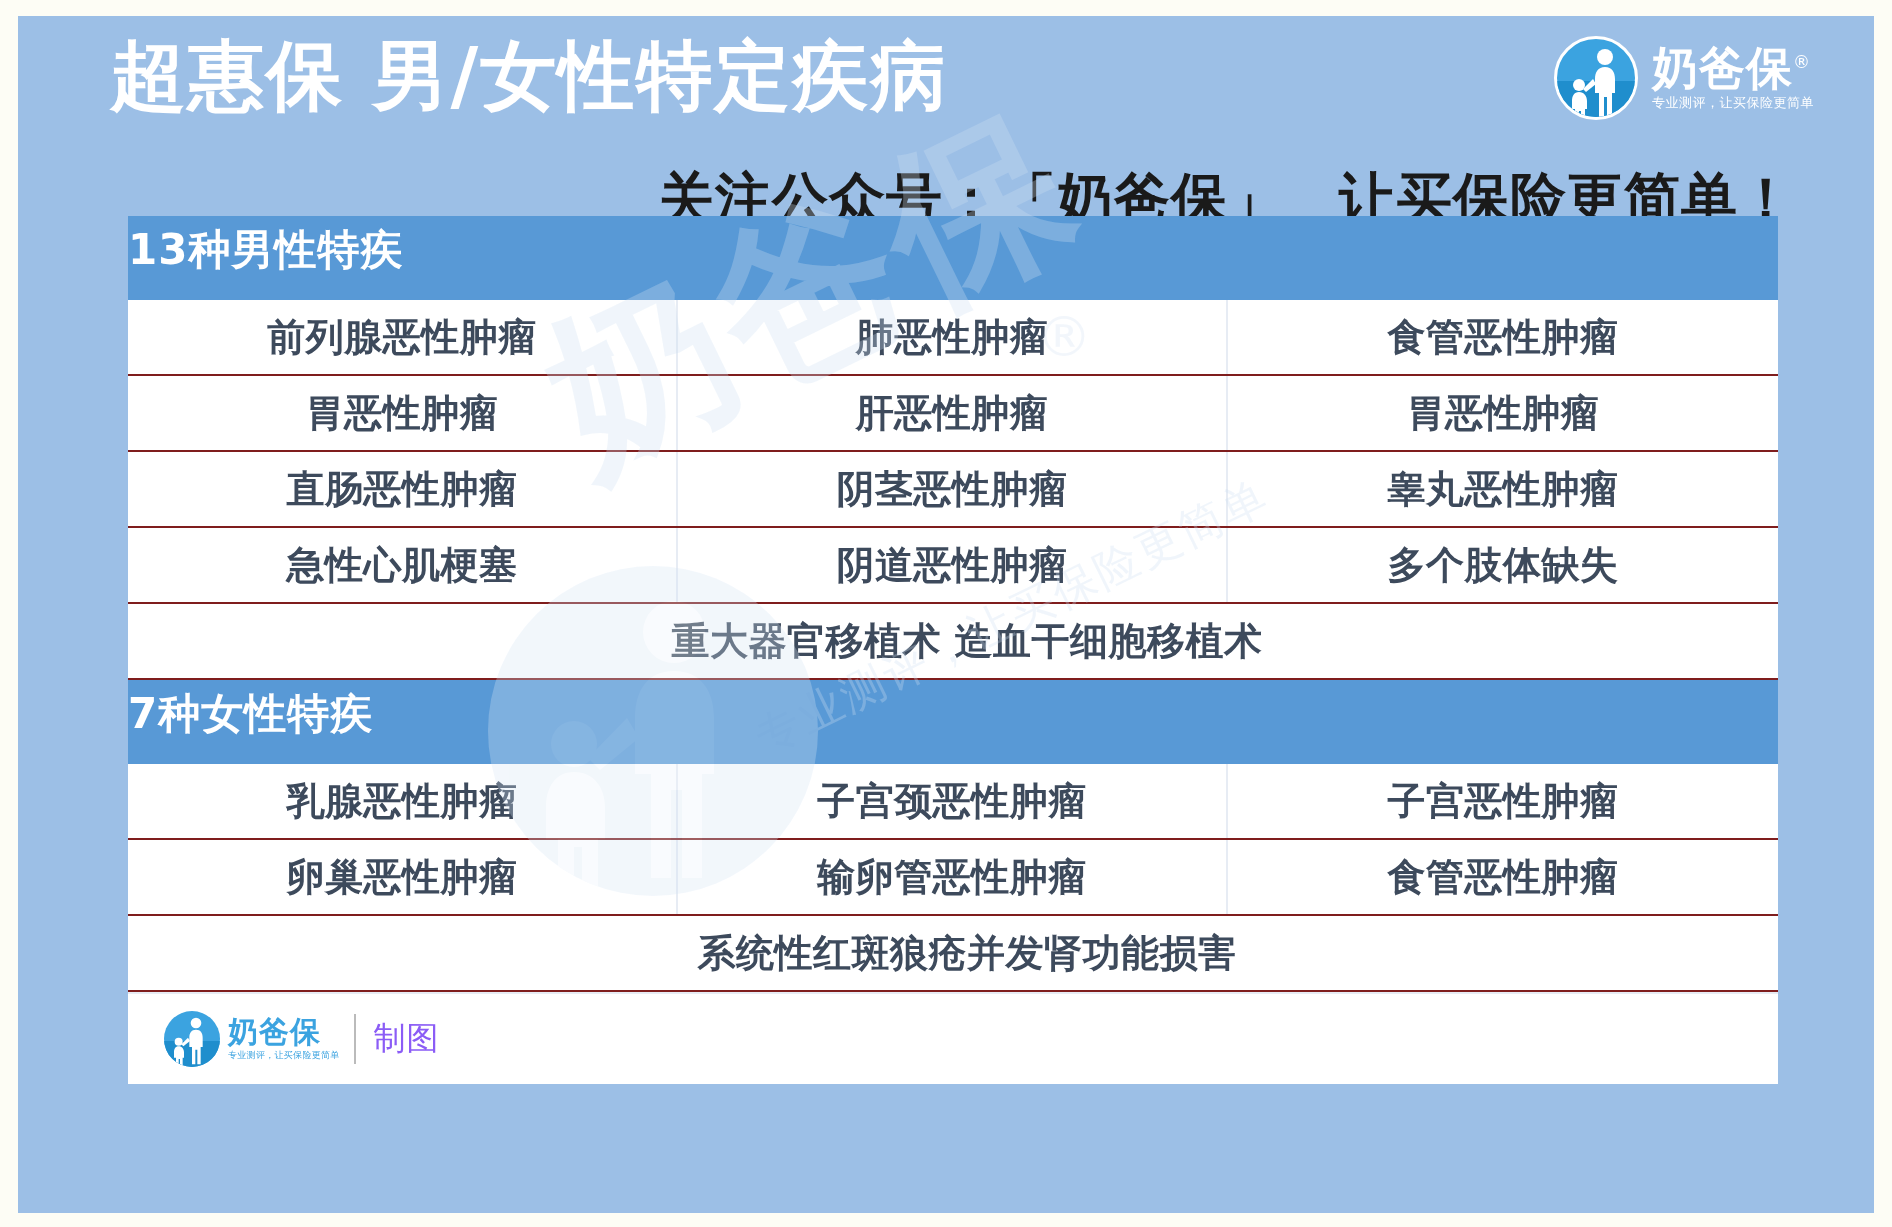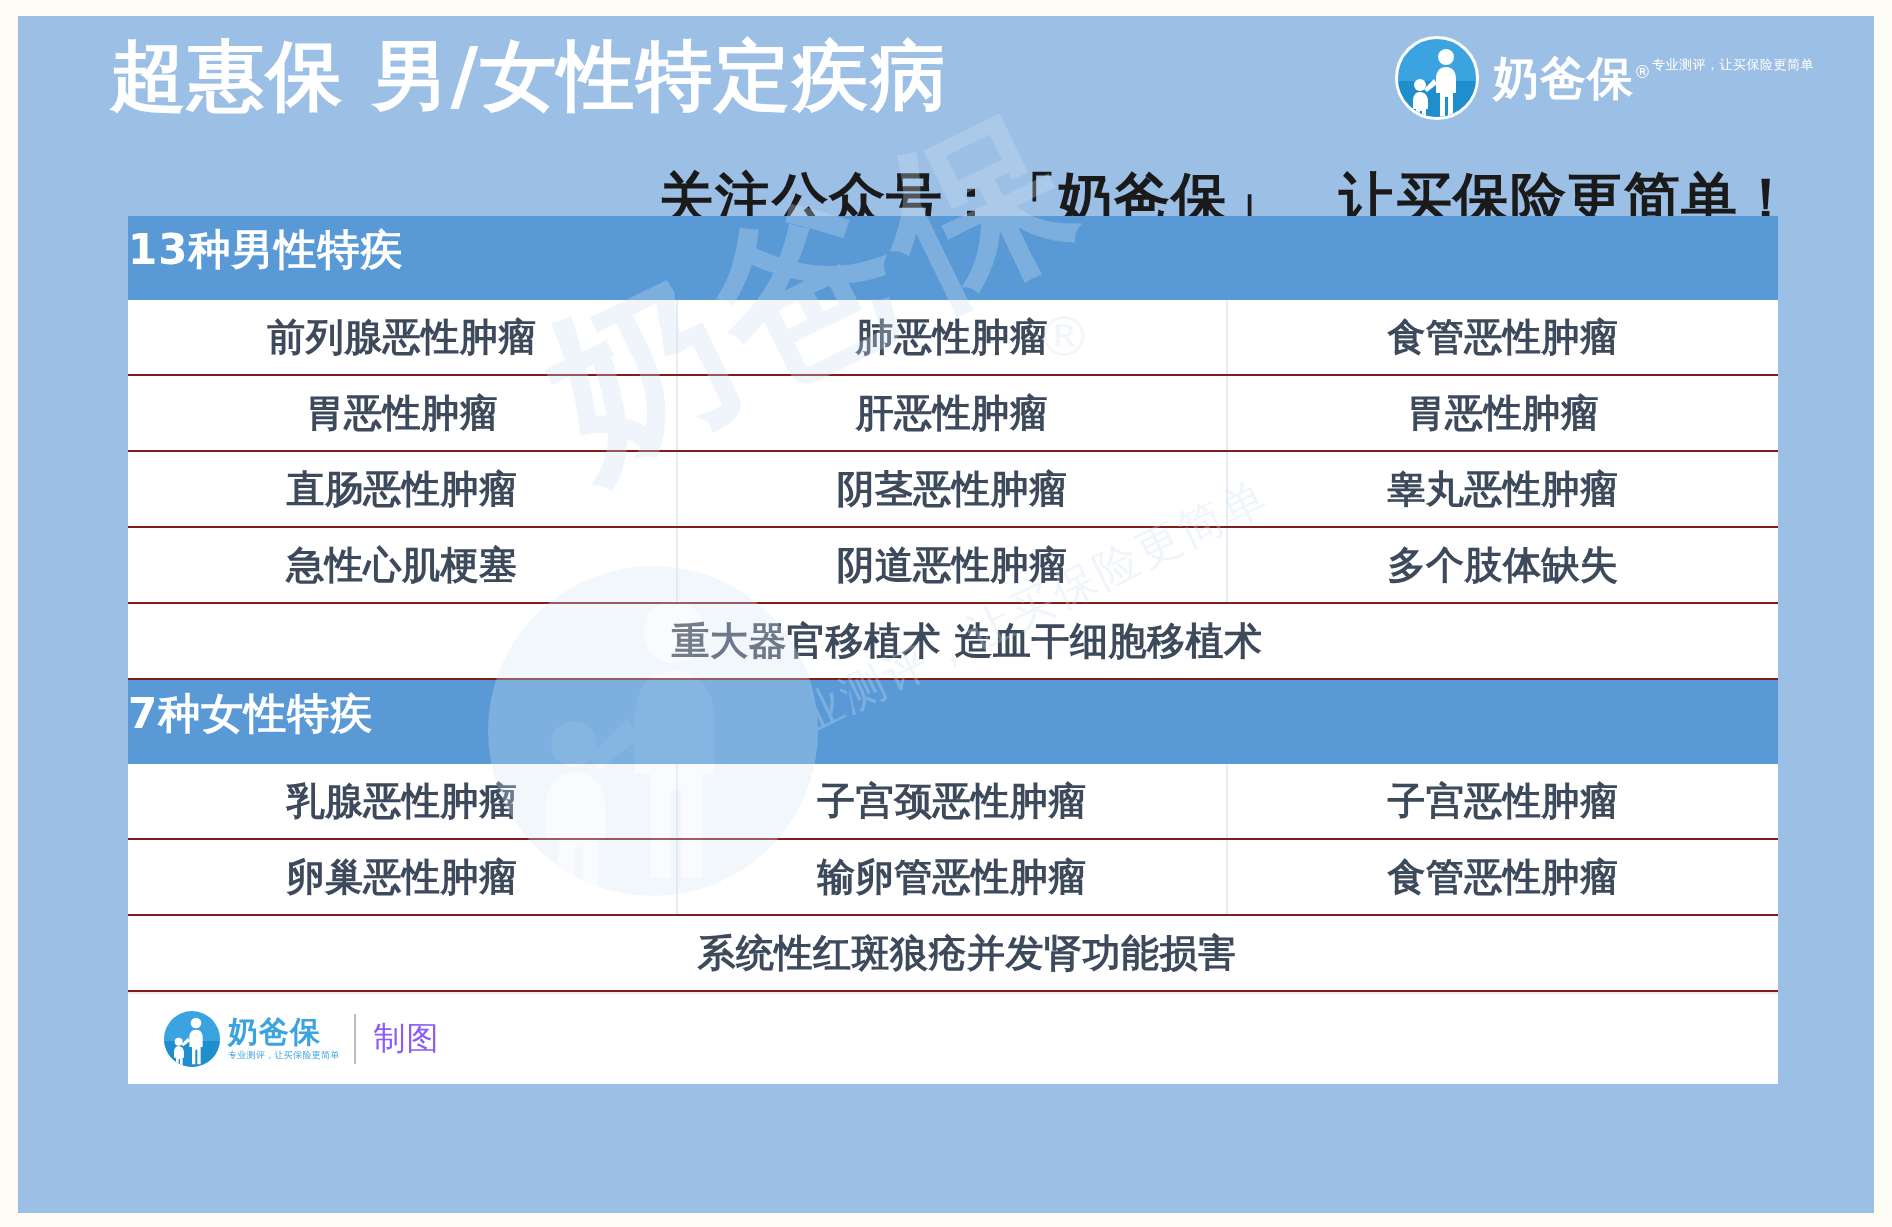--- a/index.html
+++ b/index.html
@@ -69,21 +69,21 @@
     flex: none;
   }
   .logo-badge .half {
     position: absolute;
     left: 0; bottom: 0;
     width: 100%; height: 46%;
     background: #1f8ecd;
   }
   .logo-badge svg { position: absolute; left: 0; top: 0; }
 
-  .brand-text { display: flex; flex-direction: row; }
+  .brand-text { display: flex; flex-direction: column; }
   .brand-name {
     font-size: 46px;
     font-weight: bold;
     color: #ffffff;
     line-height: 1.05;
     letter-spacing: 1px;
     position: relative;
     white-space: nowrap;
   }
   .brand-reg {

